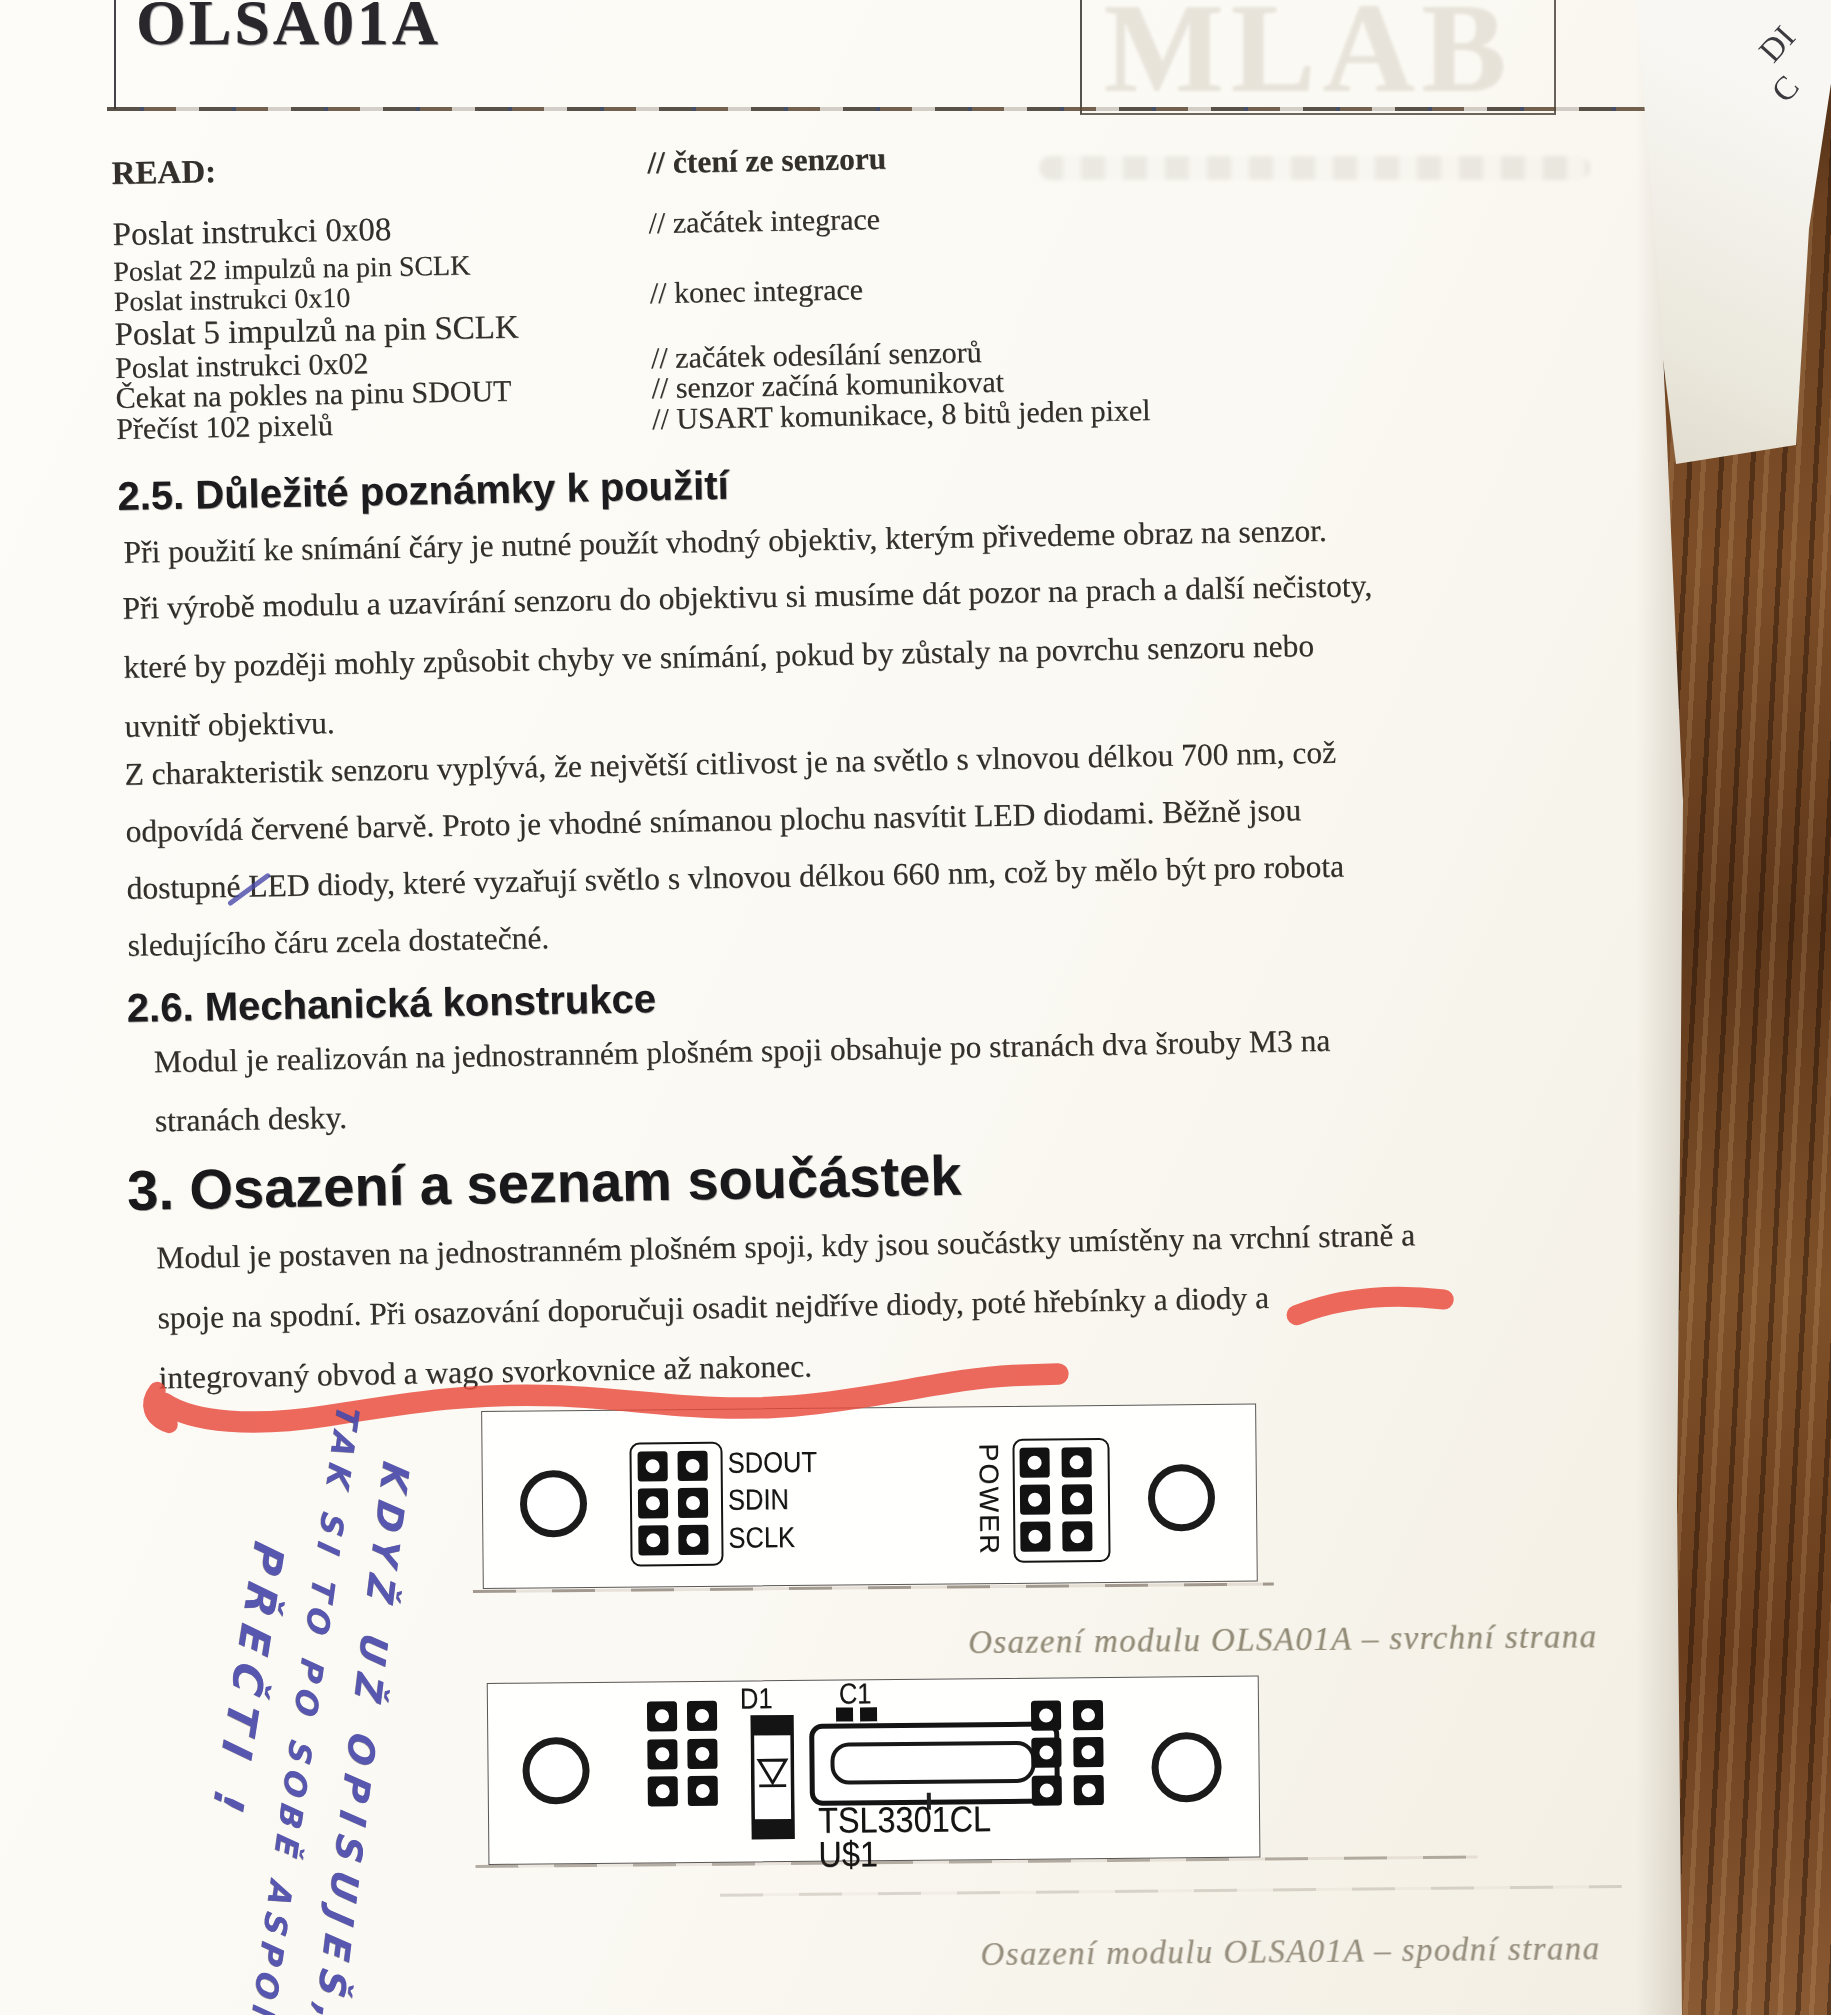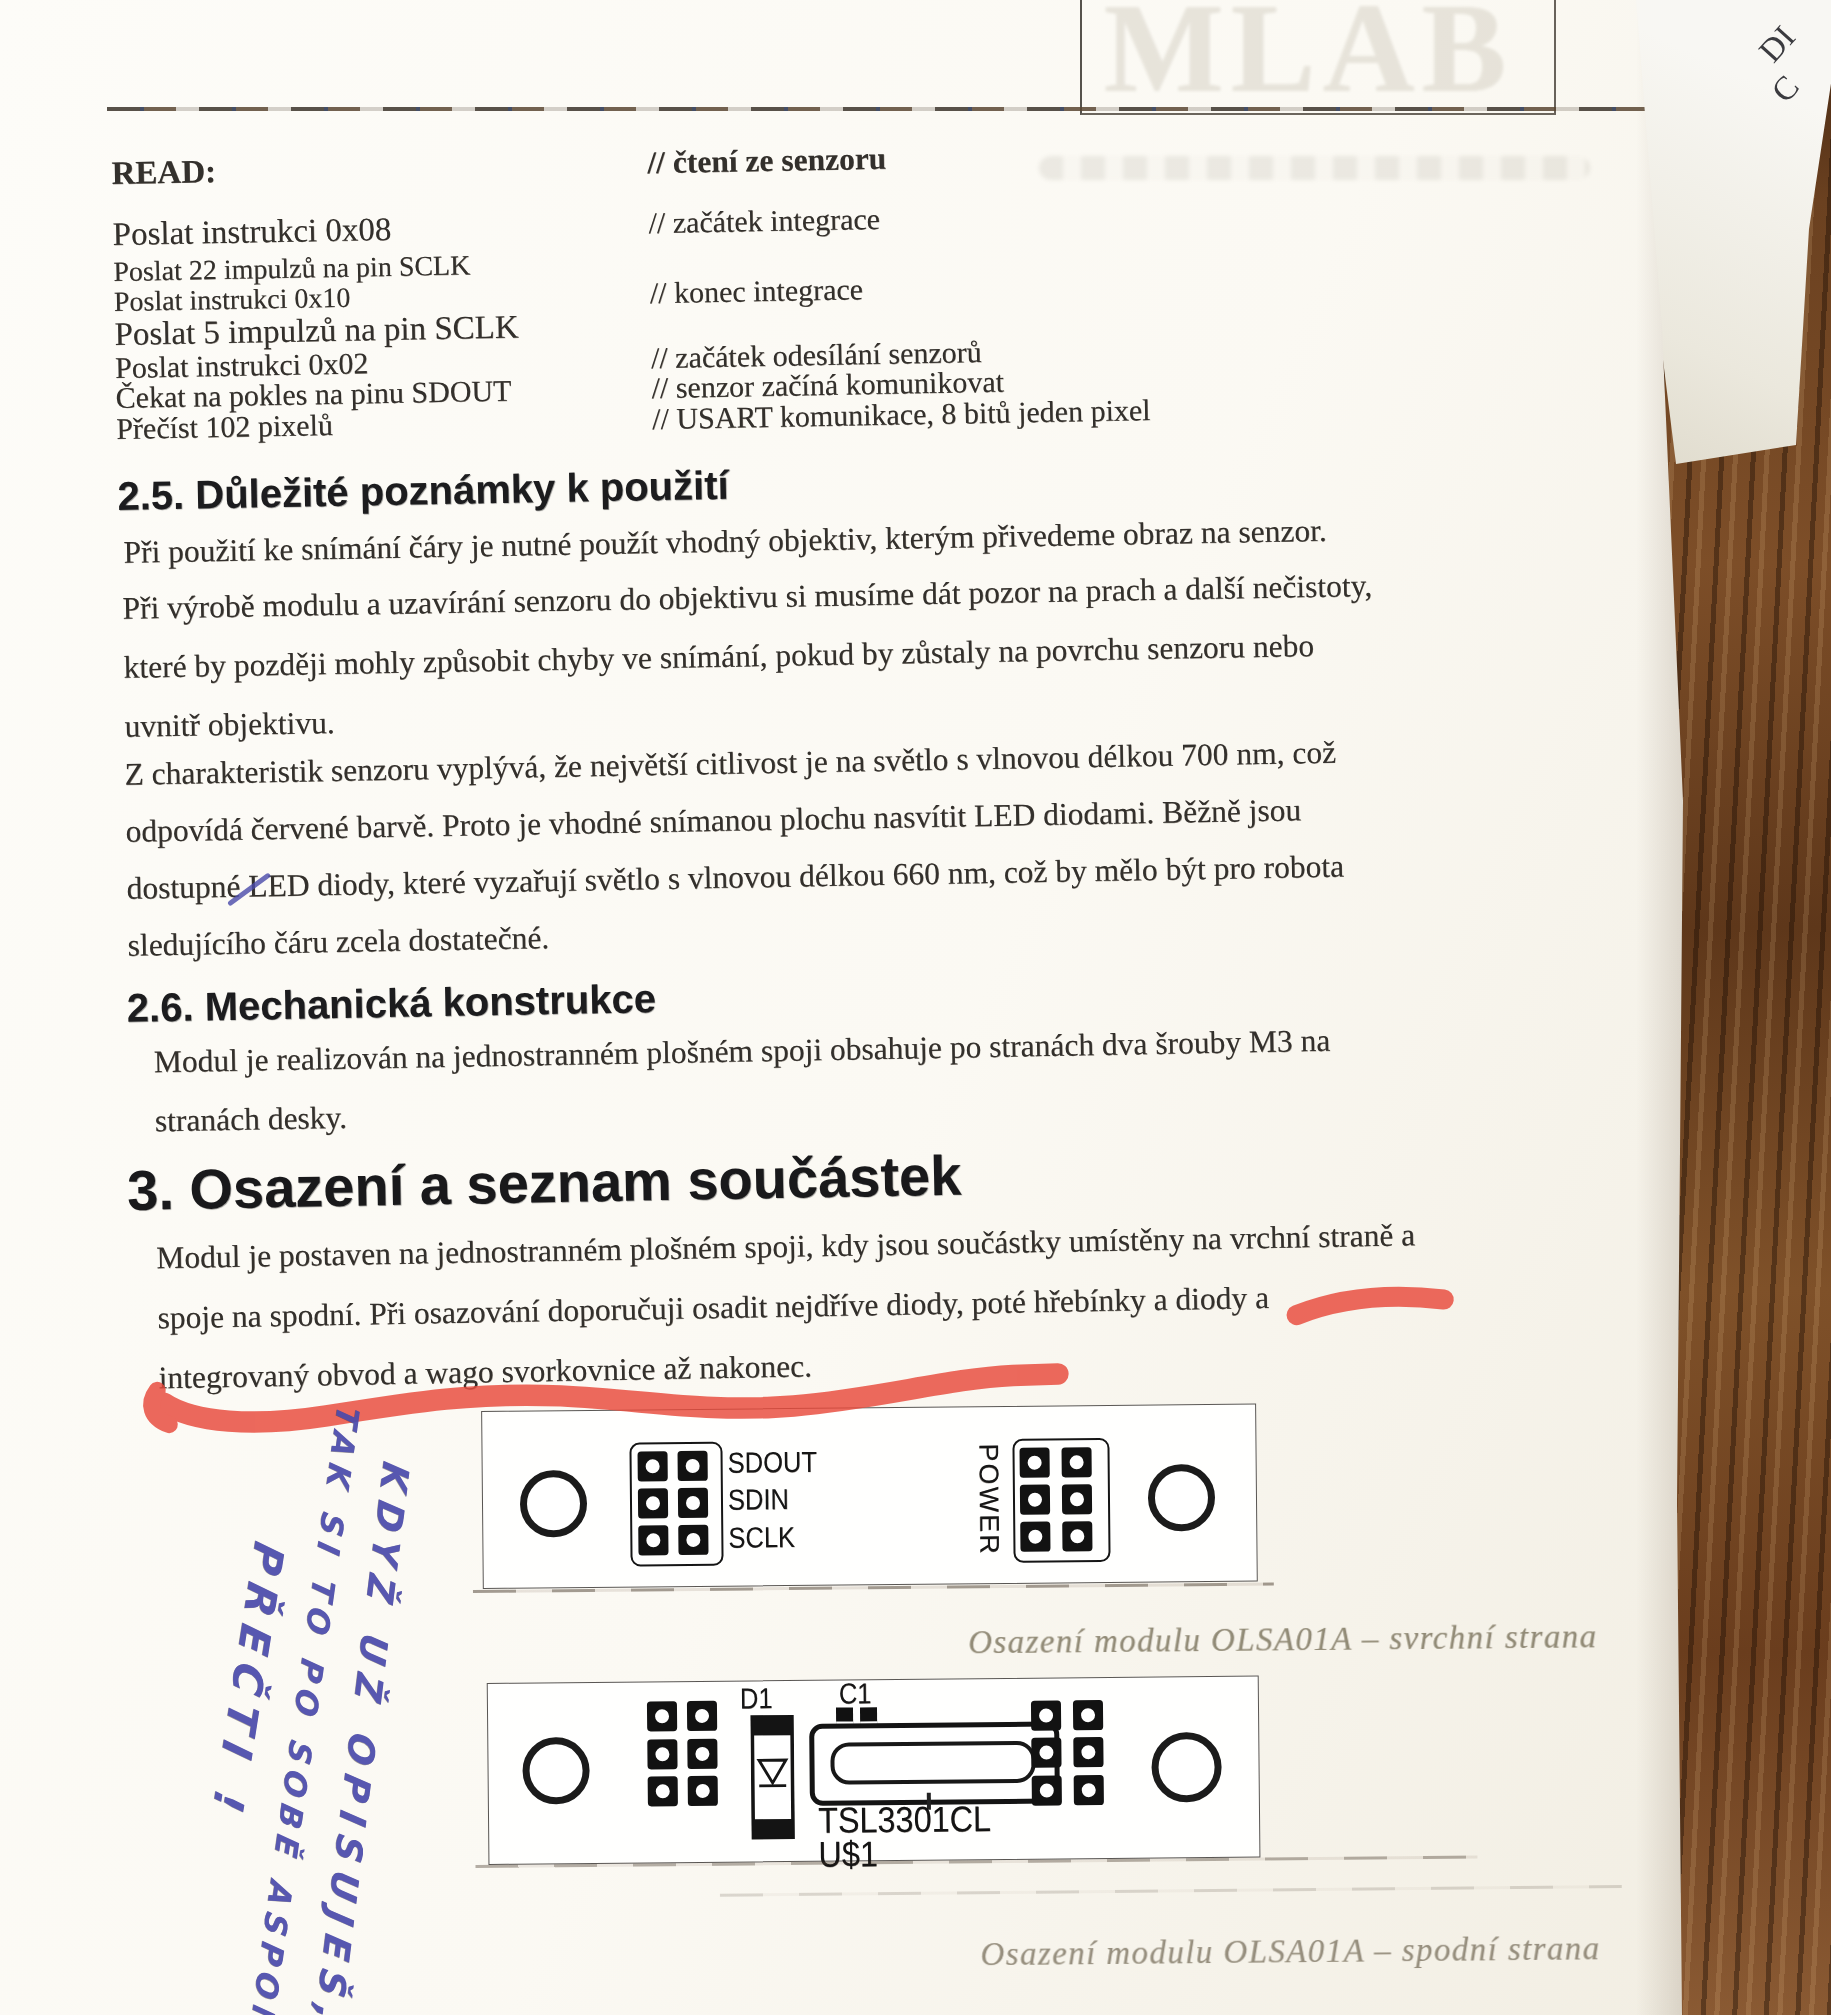--- a/index.html
+++ b/index.html
@@ -100,20 +100,23 @@
 
   <div class="backsheet">
     <div class="corner-note">
       <span>DI</span>
       <span class="l2">C</span>
     </div>
   </div>
 
   <div class="paper doc">
 
+    <div class="hbox-left">
+      <div class="title">OLSA01A</div>
+    </div>
     <div class="hbox-right">
       <div class="mlab">MLAB</div>
     </div>
     <div class="scanline"></div>
     <div class="smudge"></div>
 
     <div class="tilt1">
 
       <div class="rrow rb" style="top:155px">READ:</div>
       <div class="rrow rlg" style="top:216px">Poslat instrukci 0x08</div>

